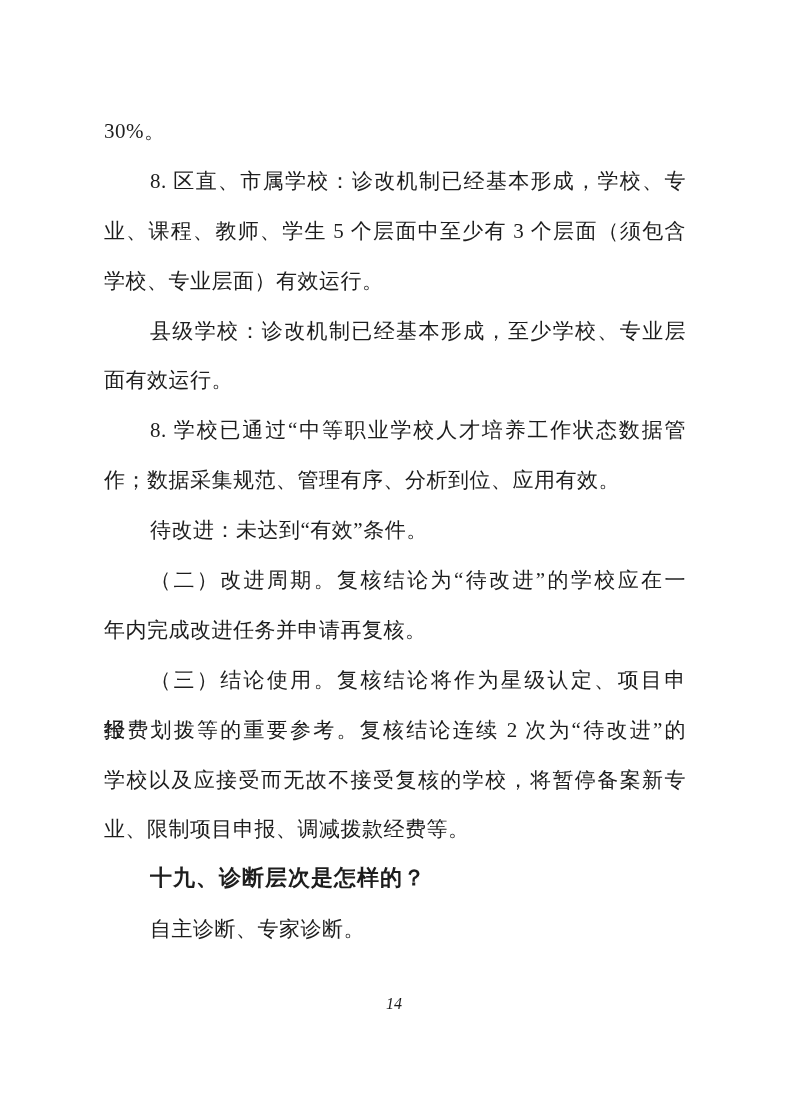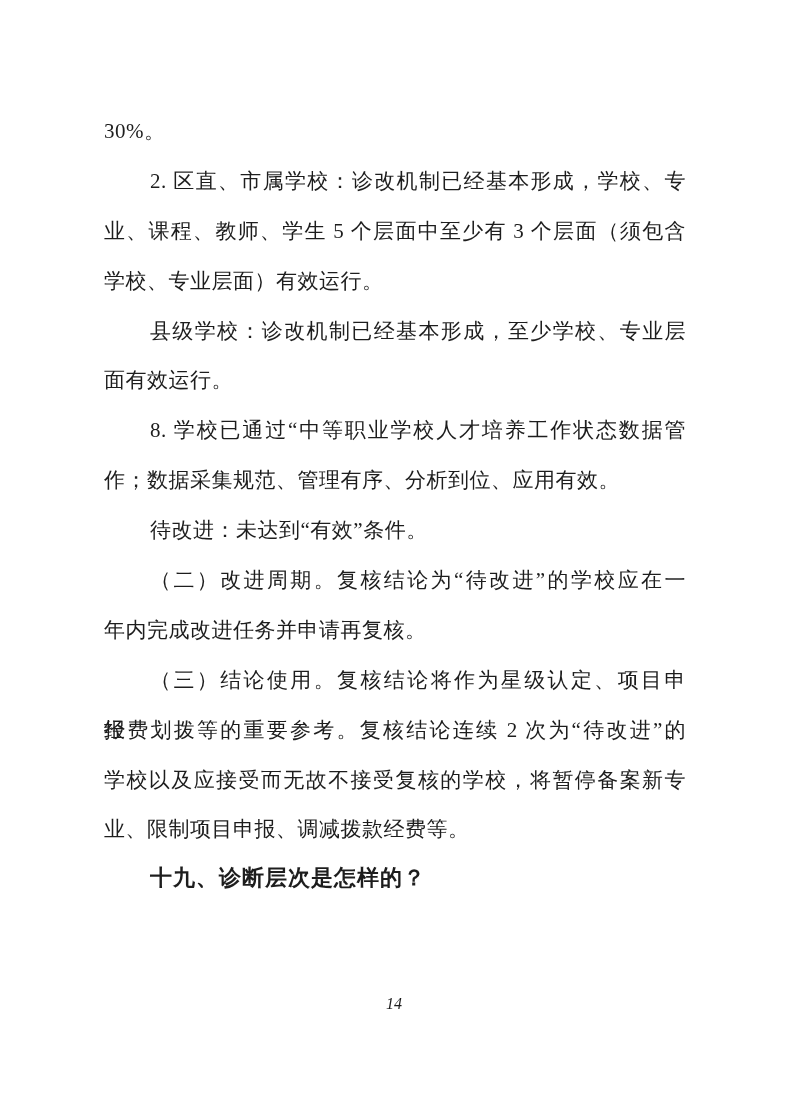--- a/index.html
+++ b/index.html
@@ -57,30 +57,31 @@
     font-family: "Liberation Serif", "DejaVu Serif", serif;
     font-style: italic;
   }
 </style>
 </head>
 <body>
 
 <div class="page">
   <div class="content">
     <div class="ln">30%。</div>
-    <div class="ln ind fill">2. 区直、市属学校：诊改机制已经基本形成，学校、专</div>
+    <div class="ln ind fill">8. 区直、市属学校：诊改机制已经基本形成，学校、专</div>
     <div class="ln fill">业、课程、教师、学生 5 个层面中至少有 3 个层面（须包含</div>
     <div class="ln">学校、专业层面）有效运行。</div>
     <div class="ln ind fill">县级学校：诊改机制已经基本形成，至少学校、专业层</div>
     <div class="ln">面有效运行。</div>
     <div class="ln ind fill">8. 学校已通过“中等职业学校人才培养工作状态数据管</div>
     <div class="ln">作；数据采集规范、管理有序、分析到位、应用有效。</div>
     <div class="ln ind">待改进：未达到“有效”条件。</div>
     <div class="ln ind fill">（二）改进周期。复核结论为“待改进”的学校应在一</div>
     <div class="ln">年内完成改进任务并申请再复核。</div>
     <div class="ln ind fill">（三）结论使用。复核结论将作为星级认定、项目申报、</div>
     <div class="ln fill">经费划拨等的重要参考。复核结论连续 2 次为“待改进”的</div>
     <div class="ln fill">学校以及应接受而无故不接受复核的学校，将暂停备案新专</div>
     <div class="ln">业、限制项目申报、调减拨款经费等。</div>
     <div class="ln ind heading">十九、诊断层次是怎样的？</div>
+    <div class="ln ind">自主诊断、专家诊断。</div>
   </div>
   <div class="page-number">14</div>
 </div>
 
 </body></html>

